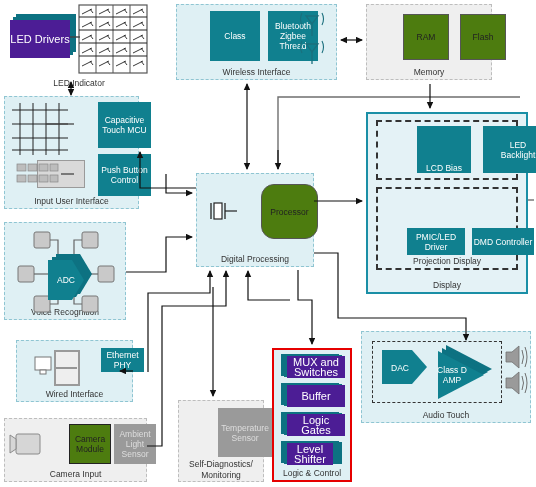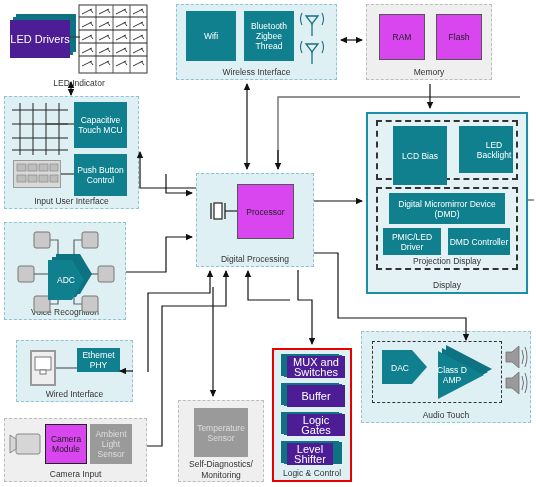--- a/index.html
+++ b/index.html
@@ -13,23 +13,23 @@
   .grp-teal-solid{background:#e4f2f6;border:2px solid #1a8fa6;}
   .grp-red{background:#dff0f4;border:2px solid #e60000;}
   .grp-dashed-dark{position:absolute;box-sizing:border-box;border:2px dashed #333;background:transparent;}
 
   .grp-label{position:absolute;left:0;right:0;bottom:2px;text-align:center;
              font-size:8.5px;color:#333;line-height:10px;}
   .grp-label.two{bottom:1px;}
 
   
   .blk{position:absolute;box-sizing:border-box;display:flex;align-items:center;
-       justify-content:center;text-align:center;font-size:8.5px;line-height:10px;}
+       justify-content:center;text-align:center;font-size:8.5px;line-height:10px;margin-left:24px;}
   .blk-teal{background:#10808f;color:#ffffff;}
-  .blk-white{background:#d946ef;border:1.5px solid #555;color:#222;}
+  .blk-white{background:#4d7c0f;border:1.5px solid #555;color:#222;}
   .blk-gray{background:#9a9a9a;color:#dedede;}
   .blk-gray-lt{background:#d9d9d9;border:1.5px solid #9a9a9a;}
 
   
   .stack{position:absolute;}
   .stack .sh{position:absolute;background:#0d7282;}
   .stack .top{position:absolute;background:#4c1d95;color:#fff;display:flex;
               align-items:center;justify-content:center;text-align:center;
               font-size:11px;line-height:10px;}
 
@@ -83,40 +83,40 @@
     <span>Camera Module</span>
   </div>
   <div class="blk blk-gray" style="left:90px;top:424px;width:42px;height:40px;">
     <span>Ambient Light Sensor</span>
   </div>
 
   <div class="group grp-blue" style="left:176px;top:4px;width:161px;height:76px;">
     <div class="grp-label">Wireless Interface</div>
   </div>
   <div class="blk blk-teal" style="left:186px;top:11px;width:50px;height:50px;">
-    <span>Wifi</span>
+    <span>Class</span>
   </div>
   <div class="blk blk-teal" style="left:244px;top:11px;width:50px;height:50px;">
     <span>Bluetooth Zigbee Thread</span>
   </div>
 
   <div class="group grp-gray" style="left:366px;top:4px;width:126px;height:76px;">
     <div class="grp-label">Memory</div>
   </div>
   <div class="blk blk-white" style="left:379px;top:14px;width:46px;height:46px;">
     <span>RAM</span>
   </div>
   <div class="blk blk-white" style="left:436px;top:14px;width:46px;height:46px;">
     <span>Flash</span>
   </div>
 
   <div class="group grp-blue" style="left:196px;top:173px;width:118px;height:94px;">
     <div class="grp-label">Digital Processing</div>
   </div>
-  <div class="blk blk-white" style="left:237px;top:184px;width:57px;height:55px;">
+  <div class="blk blk-white" style="left:237px;top:184px;width:57px;height:55px;border-radius:13px;">
     <span>Processor</span>
   </div>
 
   <div class="group grp-gray" style="left:178px;top:400px;width:86px;height:82px;">
     <div class="grp-label two">Monitoring</div>
     <div class="grp-label" style="bottom:12px;">Self-Diagnostics/</div>
   </div>
   <div class="blk blk-gray" style="left:194px;top:408px;width:54px;height:49px;">
     <span>Temperature Sensor</span>
   </div>
@@ -142,32 +142,29 @@
   <div class="stack" style="left:281px;top:441px;width:64px;height:26px;">
     <div class="sh" style="left:0;top:0;width:58px;height:22px;"></div>
     <div class="sh" style="left:3px;top:1px;width:58px;height:22px;"></div>
     <div class="top" style="left:6px;top:2px;width:46px;height:22px;">Level Shifter</div>
   </div>
 
   <div class="group grp-teal-solid" style="left:366px;top:112px;width:162px;height:182px;">
     <div class="grp-label">Display</div>
   </div>
   <div class="grp-dashed-dark" style="left:376px;top:120px;width:142px;height:60px;"></div>
-  <div class="blk blk-teal" style="left:393px;top:126px;width:54px;height:59px;">
+  <div class="blk blk-teal" style="left:393px;top:126px;width:54px;height:47px;align-items:flex-end;">
     <span>LCD Bias</span>
   </div>
   <div class="blk blk-teal" style="left:459px;top:126px;width:54px;height:47px;padding-left:16px;">
     <span>LED Backlight</span>
   </div>
 
   <div class="grp-dashed-dark" style="left:376px;top:187px;width:142px;height:83px;">
     <div class="grp-label">Projection Display</div>
-  </div>
-  <div class="blk blk-teal" style="left:389px;top:193px;width:116px;height:31px;padding:0 3px;">
-    <span>Digital Micromirror Device (DMD)</span>
   </div>
   <div class="blk blk-teal" style="left:383px;top:228px;width:58px;height:27px;">
     <span>PMIC/LED Driver</span>
   </div>
   <div class="blk blk-teal" style="left:448px;top:228px;width:62px;height:27px;">
     <span>DMD Controller</span>
   </div>
 
   <div class="group grp-blue" style="left:361px;top:331px;width:170px;height:92px;">
     <div class="grp-label">Audio Touch</div>

